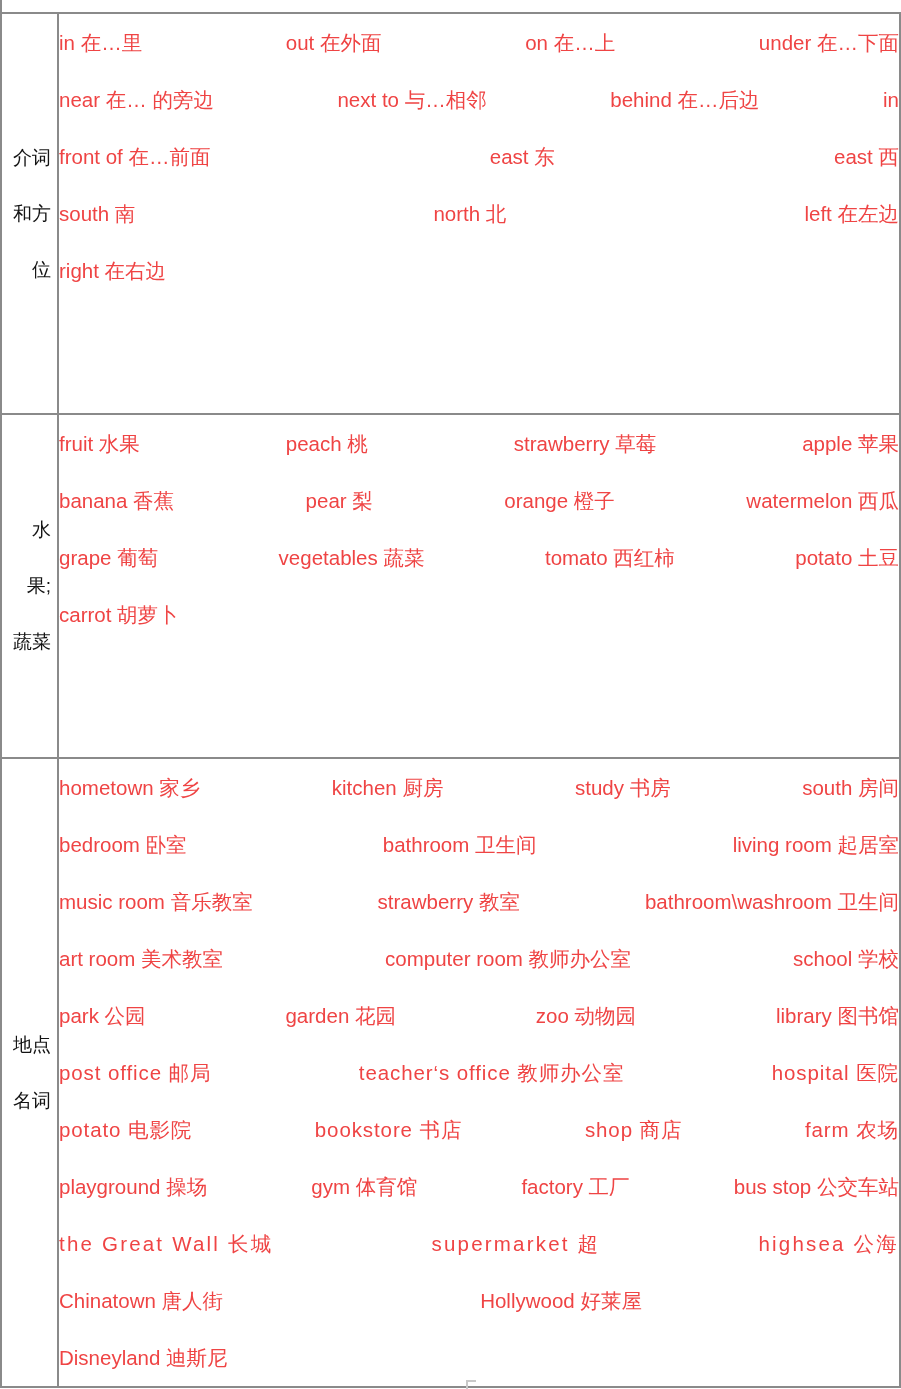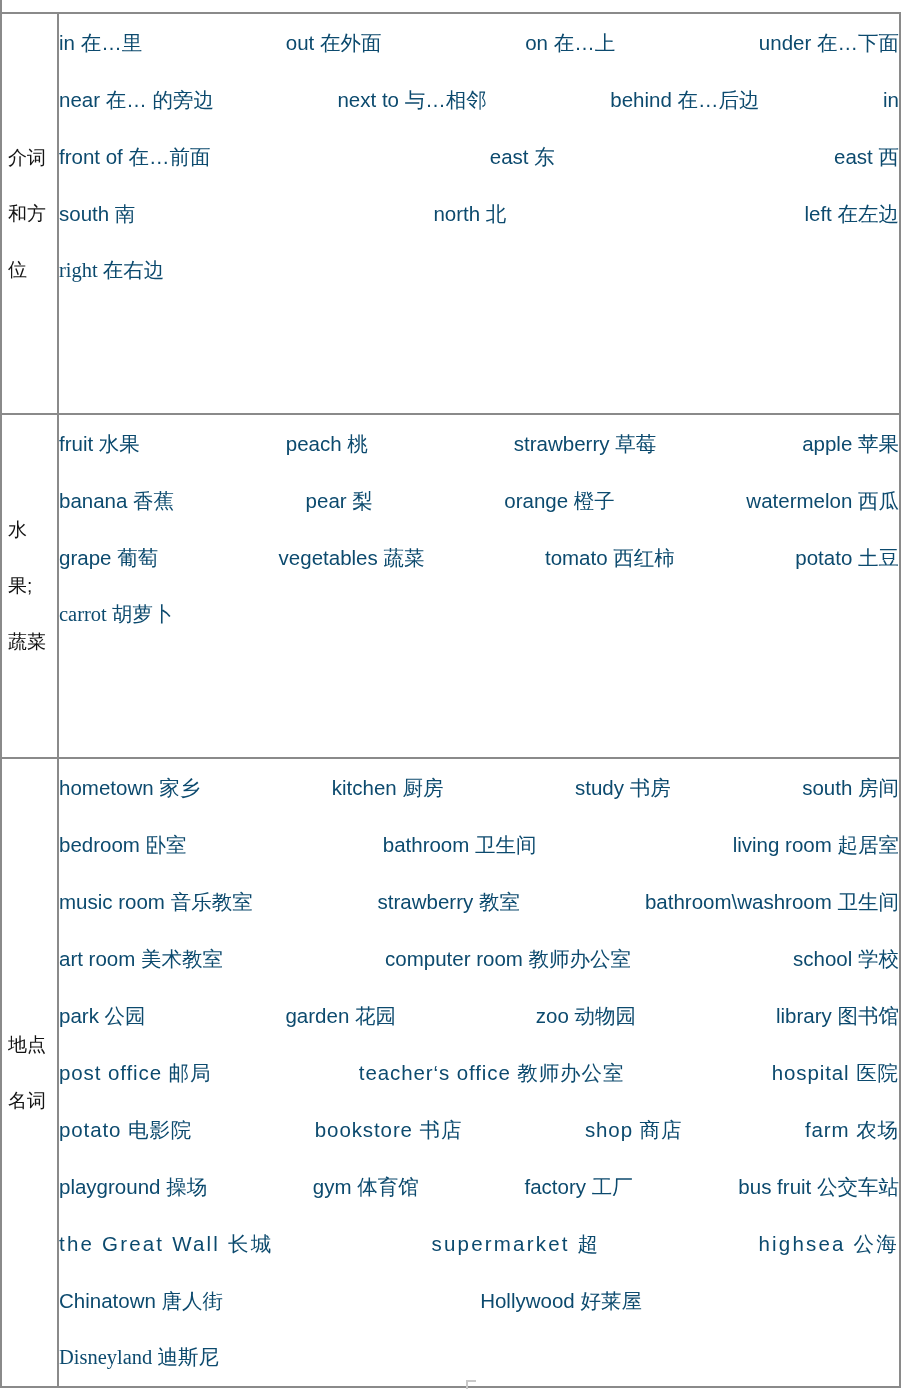--- a/index.html
+++ b/index.html
@@ -49,21 +49,21 @@
   .vocab-table td {
     border-top: 2px solid #8a8a8a;
     border-bottom: 2px solid #8a8a8a;
     padding: 0;
   }
 
   .cat-cell {
     width: 55px;
     border-left: 2px solid #8a8a8a;
     border-right: 2px solid #8a8a8a;
-    text-align: left;
+    text-align: right;
     vertical-align: middle;
   }
 
   .cat-label {
     font-size: 19px;
     line-height: 56px;
     letter-spacing: 0;
     white-space: normal;
     word-break: break-all;
     padding: 0 6px;
@@ -76,27 +76,26 @@
   }
 
   .word-line {
     display: flex;
     justify-content: space-between;
     align-items: flex-start;
     font-size: 20.5px;
     line-height: 57px;
     height: 57px;
     white-space: nowrap;
-    color: #0c4a6e;
+    color: #ef4444;
   }
 
   
   .word-line.flush {
     justify-content: flex-start;
-    font-family: Liberation Serif, serif;
   }
 
   .word-line.flush .term {
     margin-right: 0;
   }
 
   .term {
     display: inline-block;
   }
 
@@ -235,21 +234,21 @@
           <div class="word-line spread">
             <span class="term">potato 电影院</span>
             <span class="term">bookstore 书店</span>
             <span class="term">shop 商店</span>
             <span class="term">farm 农场</span>
           </div>
           <div class="word-line">
             <span class="term">playground 操场</span>
             <span class="term">gym 体育馆</span>
             <span class="term">factory 工厂</span>
-            <span class="term">bus fruit 公交车站</span>
+            <span class="term">bus stop 公交车站</span>
           </div>
           <div class="word-line spread-wide">
             <span class="term">the Great Wall 长城</span>
             <span class="term">supermarket 超</span>
             <span class="term">highsea 公海</span>
           </div>
           <div class="word-line">
             <span class="term">Chinatown 唐人街</span>
             <span class="term">Hollywood 好莱屋</span>
             <span class="term"></span>

